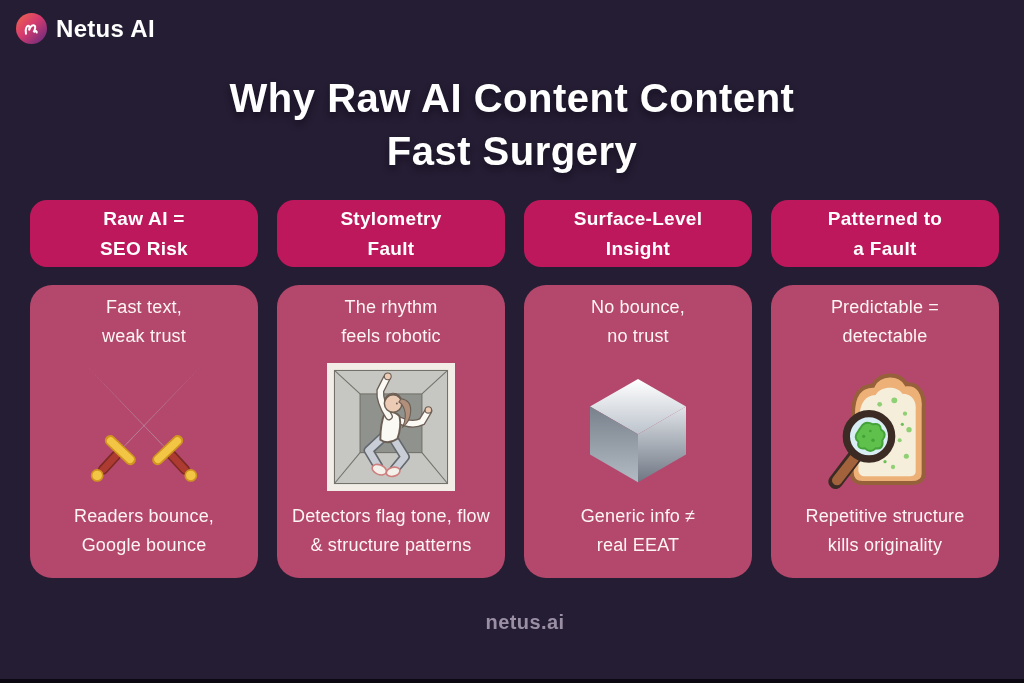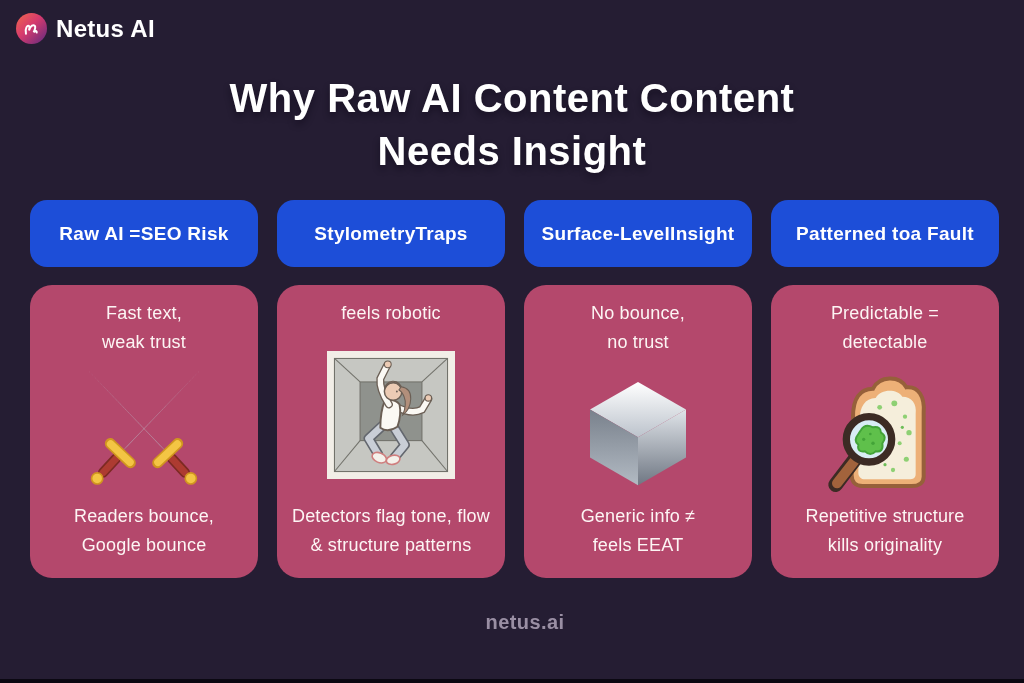--- a/index.html
+++ b/index.html
@@ -19,28 +19,28 @@
     position:absolute; top:64px; left:0; right:0; text-align:center;
     color:#ffffff; font-size:40px; font-weight:700; line-height:1.33; letter-spacing:.5px;
     text-shadow:0 4px 7px rgba(8,4,18,.45);
   }
   .grid{
     position:absolute; top:200px; left:30px; width:969px;
     display:grid; grid-template-columns:repeat(4,1fr); column-gap:19px;
   }
   .col{display:flex; flex-direction:column;}
   .pill{
-    height:67px; border-radius:17px; background:#1d4ed8; margin-bottom:18px;
-    display:flex; flex-direction:row; align-items:center; justify-content:center;
+    height:67px; border-radius:17px; background:#be185d; margin-bottom:18px;
+    display:flex; flex-direction:column; align-items:center; justify-content:center;
     color:#fff; font-size:19px; font-weight:700; line-height:1.55; letter-spacing:.3px;
     text-align:center;
   }
   .card{
     height:293px; border-radius:22px; background:#b4486c; box-sizing:border-box;
-    padding:14px 6px 18px;
+    padding:8px 6px 18px;
     display:flex; flex-direction:column; align-items:center; justify-content:space-between;
     color:#fdf5f4; font-size:18px; line-height:1.6; text-align:center; letter-spacing:.2px;
   }
   .txt span{display:block;}
   .icon-wrap{flex:1; display:flex; align-items:center; justify-content:center; min-height:0;}
   .footer{
     position:absolute; top:611px; left:0; width:100%; text-align:center;
     color:#9a8fa4; font-size:20px; font-weight:700; letter-spacing:.4px;padding-left:13px;
   }
   .bottom-bar{position:absolute; left:0; bottom:0; width:100%; height:4px; background:#0b0812;}
@@ -56,21 +56,21 @@
         <path d="M5.2,16.5 C3.8,11 6.8,6.8 8.5,8.6 C9.2,9.4 8.9,11.3 8.4,13
                  C9.7,8 13.4,6.3 14.6,8.4 C15.6,10.2 14,13.4 13.2,15
                  C14.9,12.9 16.7,13.2 16.4,15.2" stroke="#ffffff" stroke-width="2.1" fill="none" stroke-linecap="round"></path>
       </svg>
     </div>
     <span class="brand-name">Netus AI</span>
   </div>
 
   <h1 class="title" style="margin:8px;">
     <span style="display:block;">Why Raw AI Content Content</span>
-    <span style="display:block;">Needs Insight</span>
+    <span style="display:block;">Fast Surgery</span>
   </h1>
 
   <div class="grid">
 
     <div class="col">
       <div class="pill">
         <span>Raw AI =</span>
         <span>SEO Risk</span>
       </div>
       <div class="card">
@@ -98,24 +98,25 @@
         <div class="txt">
           <span>Readers bounce,</span>
           <span>Google bounce</span>
         </div>
       </div>
     </div>
 
     <div class="col">
       <div class="pill">
         <span>Stylometry</span>
-        <span>Traps</span>
-      </div>
-      <div class="card">
-        <div class="txt">
+        <span>Fault</span>
+      </div>
+      <div class="card">
+        <div class="txt">
+          <span>The rhythm</span>
           <span>feels robotic</span>
         </div>
         <div class="icon-wrap">
           <svg width="128" height="128" viewBox="0 0 120 120">
             <rect x="0" y="0" width="120" height="120" fill="#f2eee7"></rect>
             <rect x="7" y="7" width="106" height="106" fill="#c6c7c2" stroke="#72726b" stroke-width="1"></rect>
             <rect x="31" y="29" width="58" height="55" fill="#8f928d" stroke="#72726b" stroke-width="1"></rect>
             <line x1="7" y1="7" x2="31" y2="29" stroke="#72726b" stroke-width="1"></line>
             <line x1="113" y1="7" x2="89" y2="29" stroke="#72726b" stroke-width="1"></line>
             <line x1="7" y1="113" x2="31" y2="84" stroke="#72726b" stroke-width="1"></line>
@@ -177,21 +178,21 @@
                   <stop offset="1" stop-color="#6f7783"></stop>
               </linearGradient>
             </defs>
             <polygon points="50,10 90,33 50,56 10,33" fill="url(#cubeTop)"></polygon>
             <polygon points="10,33 50,56 50,96 10,73" fill="url(#cubeLeft)"></polygon>
             <polygon points="90,33 50,56 50,96 90,73" fill="url(#cubeRight)"></polygon>
           </svg>
         </div>
         <div class="txt">
           <span>Generic info ≠</span>
-          <span>feels EEAT</span>
+          <span>real EEAT</span>
         </div>
       </div>
     </div>
 
     <div class="col">
       <div class="pill">
         <span>Patterned to</span>
         <span>a Fault</span>
       </div>
       <div class="card">

